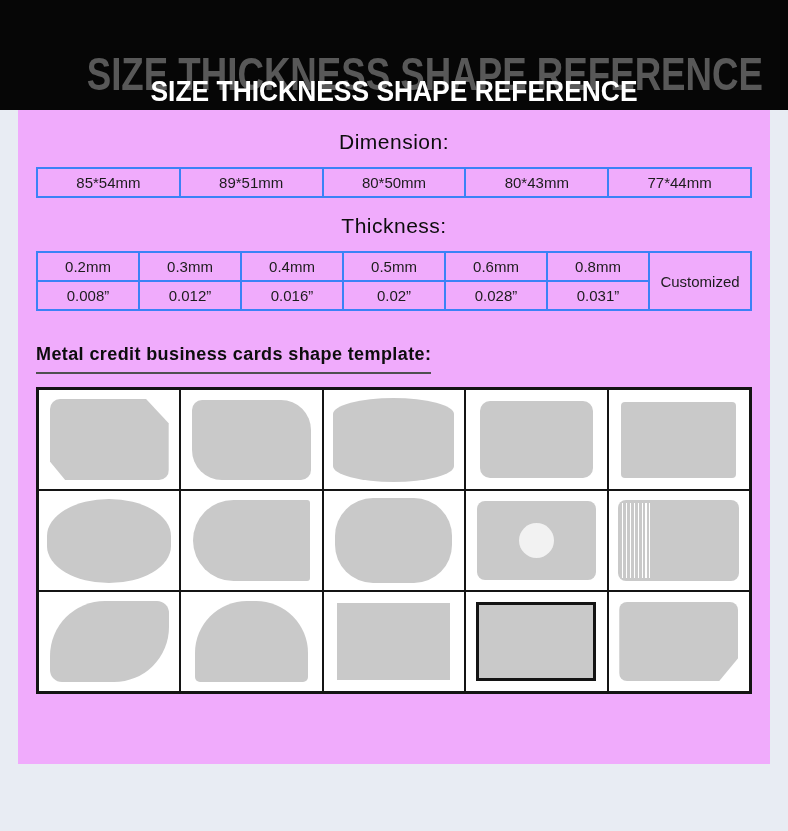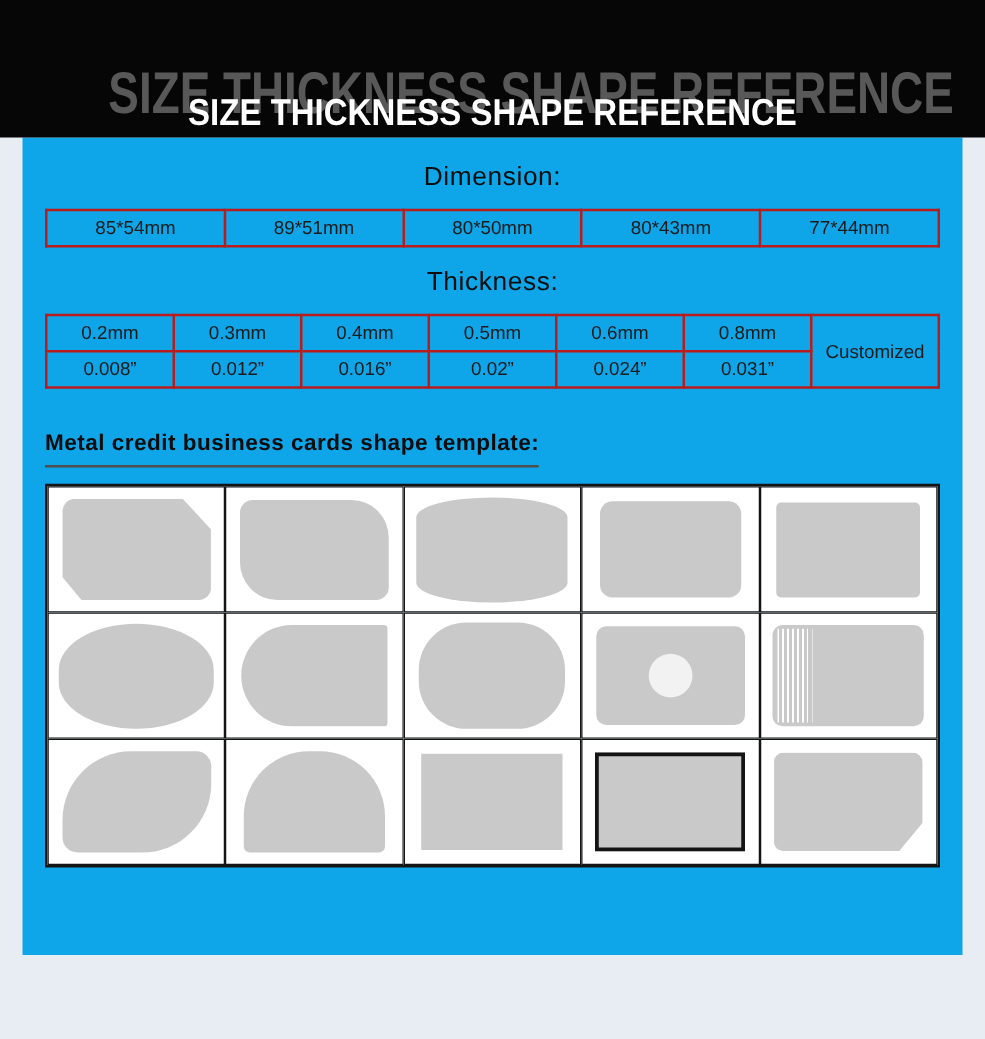--- a/index.html
+++ b/index.html
@@ -39,39 +39,39 @@
     position:absolute; top:116px; left:0; right:0;
     display:flex; align-items:center; justify-content:center; gap:13px;
   }
   .ornament .dot { width:6px; height:6px; border-radius:50%; background:#CC9F35; }
   .ornament .bar { width:56px; height:9px; border-radius:5px; background:#CC9F35; }
 
   
   .panel {
     margin:0 18px;
     width:752px; height:654px;
-    background:#0ea5e9;
+    background:#f0abfc;
     padding:20px 18px 0 18px;
   }
 
   .section-heading {
     text-align:center;
     font-size:21px;
     color:#0d0d0d;
     letter-spacing:.5px;
   }
 
   table.spec {
     width:716px;
     border-collapse:collapse;
     table-layout:fixed;
     margin-top:13px;
   }
   table.spec td {
-    border:2px solid #b91c1c;
+    border:2px solid #3b82f6;
     text-align:center;
     font-size:15px;
     color:#1c1c1c;
     height:29px;
     padding:0 2px;
     white-space:nowrap;
   }
 
   .thickness-heading { margin-top:16px; }
 
@@ -177,21 +177,21 @@
         <td>0.5mm</td>
         <td>0.6mm</td>
         <td>0.8mm</td>
         <td rowspan="2">Customized</td>
       </tr>
       <tr>
         <td>0.008”</td>
         <td>0.012”</td>
         <td>0.016”</td>
         <td>0.02”</td>
-        <td>0.024”</td>
+        <td>0.028”</td>
         <td>0.031”</td>
       </tr>
     </tbody>
   </table>
 
   <div>
     <span class="template-heading">Metal credit business cards shape template:</span>
   </div>
 
   <div class="shape-grid">

